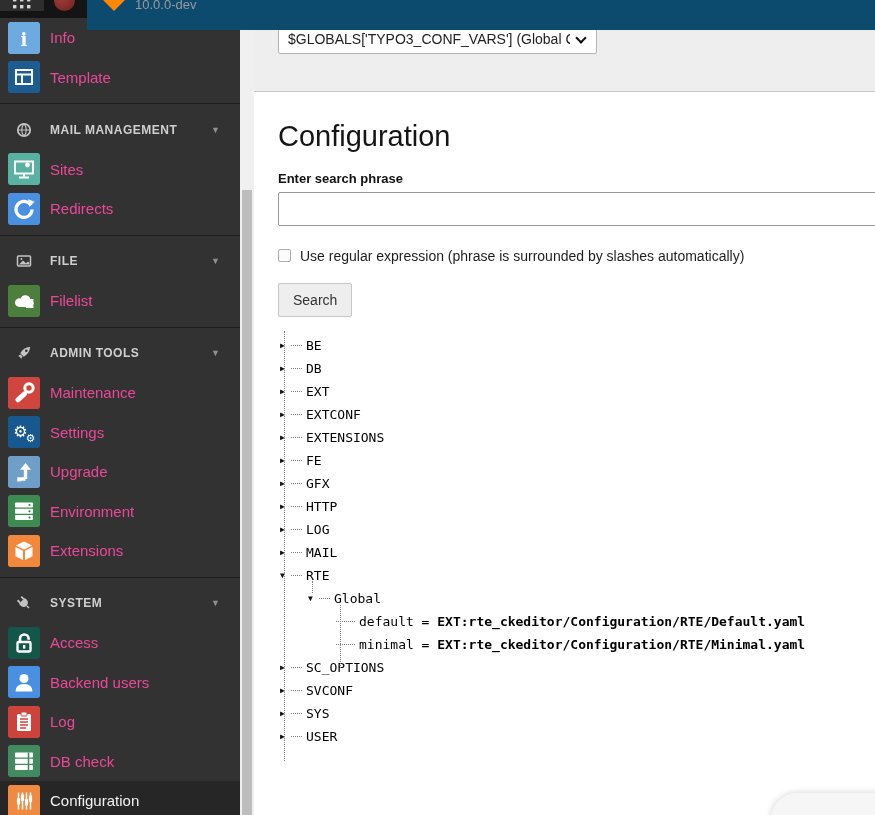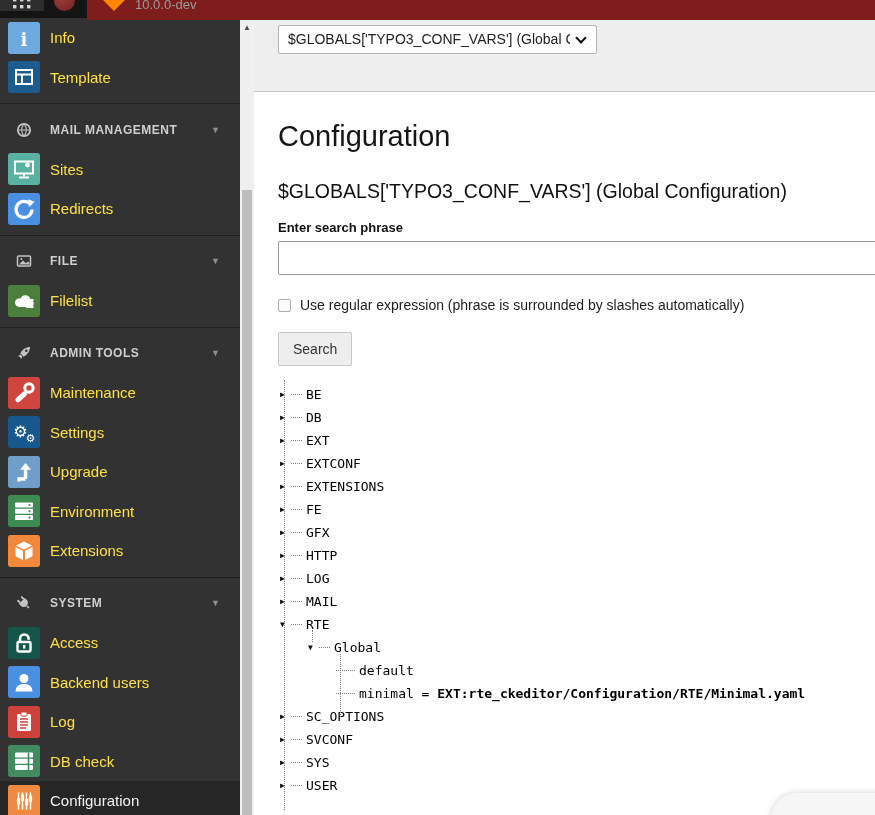--- a/index.html
+++ b/index.html
@@ -6,37 +6,37 @@
   html,body { width:875px; height:815px; overflow:hidden; background:#fff;
     font-family:"Liberation Sans", sans-serif; }
   body { position:relative; }
 
   
   #topbar { position:absolute; left:0; top:0; width:875px; height:18px; background:#141414; z-index:5; }
   .tb-toggle { position:absolute; left:0; top:0; width:44px; height:11px; background:#2e2e2e; overflow:hidden; cursor:pointer; }
   .tb-toggle svg { position:absolute; left:12px; top:-10px; }
   .tb-badge { position:absolute; left:54px; top:-10px; width:21px; height:21px; border-radius:50%;
     background:radial-gradient(circle at 35% 35%, #a33d3d, #6d2020); }
-  .tb-right { position:absolute; left:87px; right:0; top:0; height:20px; background:#7f1d1d; }
+  .tb-right { position:absolute; left:87px; right:0; top:0; height:30px; background:#0c4a6e; }
   .tb-shield { position:absolute; left:16px; top:-12px; width:22px; height:23px; background:#ff8700;
     clip-path:polygon(0 0,100% 0,100% 52%,50% 100%,0 52%); }
   .tb-version { position:absolute; left:48px; top:-2px; font-size:13px; color:#9a9a9a; line-height:13px; }
 
   
   #sidebar { position:absolute; left:0; top:18px; width:240px; height:797px; background:#323232; overflow:hidden; }
   .sb-group { border-top:1px solid #1f1f1f; margin-top:6px; padding-top:6px; }
   .sb-group:first-child { border-top:none; margin-top:0; padding-top:0; }
   .sb-header { height:39.5px; display:flex; align-items:center; cursor:pointer; }
   .sb-header-icon { width:16px; height:16px; margin-left:16px; flex:none; }
   .sb-header-label { margin-left:18px; font-size:12px; font-weight:bold; letter-spacing:.5px; color:#cfcfcf; }
   .sb-header-caret { margin-left:auto; margin-right:20px; font-size:9px; color:#8f8f8f; }
   .sb-item { height:39.5px; display:flex; align-items:center; cursor:pointer; }
   .sb-item.active { background:#262626; }
   .sb-icon { width:32px; height:32px; margin-left:8px; border-radius:2px; flex:none; }
-  .sb-label { margin-left:10px; font-size:15px; color:#fde047; }
+  .sb-label { margin-left:10px; font-size:15px; color:#ec4899; }
   .sb-item.active .sb-label { color:#f1f1f1; }
 
   
   #vscroll { position:absolute; left:240px; top:18px; width:14px; height:797px; background:#f0f0f0; }
   #vscroll .arrow { position:absolute; top:5px; left:0; width:14px; text-align:center; font-size:8px; color:#4a4a4a; line-height:10px; cursor:pointer; }
   #vscroll .thumb { position:absolute; left:2px; top:172px; width:10px; height:625px; background:#bdbdbd; cursor:pointer; }
 
   
   #docheader { position:absolute; left:254px; top:18px; right:0; height:74px; background:#eeeeee; border-bottom:1px solid #c9c9c9; }
   .dd { position:absolute; left:24px; top:7px; width:319px; height:29px; background:#fff; border:1px solid #b5b5b5; border-radius:2px; cursor:pointer; }
@@ -316,21 +316,20 @@
 
 <div id="docheader">
   <div class="dd">
     <div class="dd-text">$GLOBALS['TYPO3_CONF_VARS'] (Global Configur</div>
     <div class="dd-chevron"></div>
   </div>
 </div>
 
 <div id="main">
   <h1>Configuration</h1>
-  <h2>$GLOBALS['TYPO3_CONF_VARS'] (Global Configuration)</h2>
   <label class="search-label" for="searchString">Enter search phrase</label>
   <input id="searchString" class="search-input" type="text" value="" style="">
   <div class="regex-row">
     <input id="regex" type="checkbox" style="">
     <label for="regex">Use regular expression (phrase is surrounded by slashes automatically)</label>
   </div>
   <button class="btn-search">Search</button>
 
   <div id="tree">
     <div class="vline" id="vl-root"></div>
@@ -392,20 +391,21 @@
         <span class="tlabel">RTE</span>
       </div>
       <div class="trow lvl1">
         <span class="tcaret">▼</span>
         <span class="tstub"></span>
         <span class="tlabel">Global</span>
       </div>
       <div class="trow lvl2">
         <span class="tstub leaf"></span>
         <span class="tlabel">default</span>
+        <span class="tval"> = <strong>EXT:rte_ckeditor/Configuration/RTE/Default.yaml</strong></span>
       </div>
       <div class="trow lvl2">
         <span class="tstub leaf"></span>
         <span class="tlabel">minimal</span>
         <span class="tval"> = <strong>EXT:rte_ckeditor/Configuration/RTE/Minimal.yaml</strong></span>
       </div>
       <div class="trow lvl0">
         <span class="tcaret">▶</span>
         <span class="tstub"></span>
         <span class="tlabel">SC_OPTIONS</span>

